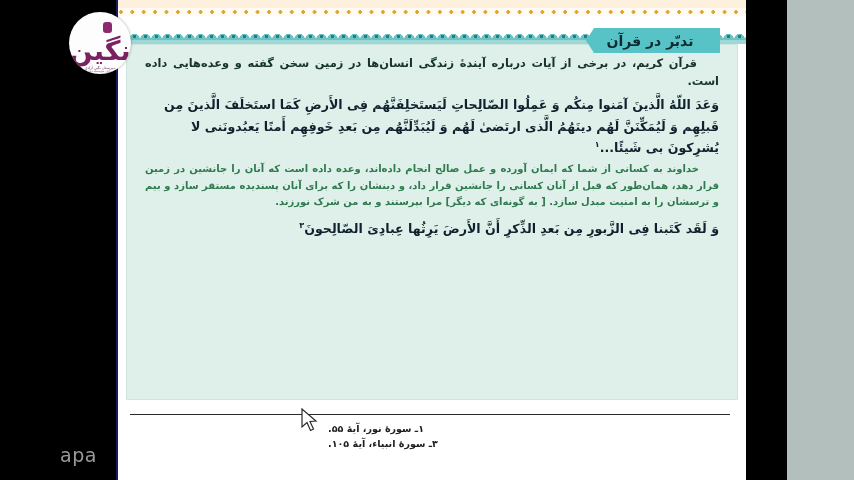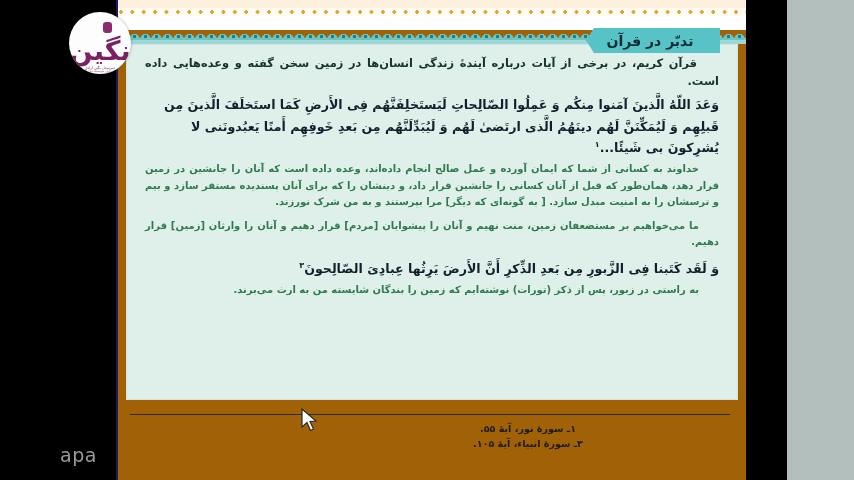--- a/index.html
+++ b/index.html
@@ -13,21 +13,21 @@
 
   
   .bar-left{position:absolute;left:0;top:0;width:118px;height:480px;background:#000;z-index:5;}
   .bar-right-black{position:absolute;left:746px;top:0;width:41px;height:480px;background:#000;z-index:5;}
   .panel-right{position:absolute;left:787px;top:0;width:67px;height:480px;background:#b2bfbc;z-index:5;}
   .edge-blue{position:absolute;left:116px;top:0;width:2px;height:480px;background:#1a1a5e;z-index:6;}
 
   
   .page{
     position:absolute;left:118px;top:0;width:628px;height:480px;
-    background:#a16207;z-index:2;overflow:hidden;
+    background:#ffffff;z-index:2;overflow:hidden;
   }
 
   
   .strip-cream{
     position:absolute;left:0;top:0;width:628px;height:9px;background:#fdf0dc;
   }
   .strip-dots{
     position:absolute;left:0;top:8px;width:628px;height:8px;background:#fffaf2;
     background-image:radial-gradient(circle at 3px 4px, #e0a32a 1.6px, rgba(224,163,42,0) 1.9px);
     background-size:11.4px 8px;
@@ -107,21 +107,21 @@
   
   .rule{
     position:absolute;left:12px;top:414px;width:600px;height:0;
     border-top:1.6px solid #2a2a2a;
   }
   .footnotes{
     position:absolute;right:18px;top:422px;width:400px;
     text-align:left;direction:rtl;
   }
   .fn{
-    color:#1d1d1d;font-size:9.6px;line-height:1.52;text-align:center;font-weight:bold;
+    color:#1d1d1d;font-size:9.6px;line-height:1.52;text-align:left;font-weight:bold;
   }
 
   
   .watermark{
     position:absolute;left:60px;top:444px;z-index:8;
     color:#9a9a9a;font-size:19px;letter-spacing:.5px;
     font-family:"DejaVu Sans","Liberation Sans",sans-serif;
   }
 
   
@@ -148,26 +148,24 @@
       <div class="content-inner">
 
         <p class="p-intro">قرآن کریم، در برخی از آیات درباره آیندهٔ زندگی انسان‌ها در زمین سخن گفته و وعده‌هایی داده است.</p>
 
         <div class="block">
           <p class="p-verse"><span>وَعَدَ اللّهُ الَّذینَ آمَنوا مِنكُم وَ عَمِلُوا الصّالِحاتِ لَیَستَخلِفَنَّهُم فِی الأَرضِ كَمَا استَخلَفَ الَّذینَ مِن قَبلِهِم وَ لَیُمَكِّنَنَّ لَهُم دینَهُمُ الَّذی ارتَضیٰ لَهُم وَ لَیُبَدِّلَنَّهُم مِن بَعدِ خَوفِهِم أَمنًا یَعبُدونَنی لا یُشرِكونَ بی شَیئًا...</span><span class="sup">۱</span></p>
           <p class="p-trans">خداوند به کسانی از شما که ایمان آورده و عمل صالح انجام داده‌اند، وعده داده است که آنان را جانشین در زمین قرار دهد، همان‌طور که قبل از آنان کسانی را جانشین قرار داد، و دینشان را که برای آنان پسندیده مستقر سازد و بیم و ترسشان را به امنیت مبدل سازد. [ به گونه‌ای که دیگر] مرا بپرستند و به من شرک نورزند.</p>
         </div>
 
         <div class="block">
-          <p class="p-trans">ما می‌خواهیم بر مستضعفان زمین، منت نهیم و آنان را پیشوایان [مردم] قرار دهیم و آنان را وارثان [زمین] قرار دهیم.</p>
         </div>
 
         <div class="block">
           <p class="p-verse"><span>وَ لَقَد كَتَبنا فِی الزَّبورِ مِن بَعدِ الذِّكرِ أَنَّ الأَرضَ یَرِثُها عِبادِیَ الصّالِحونَ</span><span class="sup">۳</span></p>
-          <p class="p-trans">به راستی در زبور، پس از ذکر (تورات) نوشته‌ایم که زمین را بندگان شایسته من به ارث می‌برند.</p>
         </div>
 
       </div>
     </div>
 
     <div class="rule"></div>
 
     <div class="footnotes">
       <div class="fn">۱ـ سورهٔ نور، آیهٔ ۵۵.</div>
       <div class="fn">۳ـ سورهٔ انبیاء، آیهٔ ۱۰۵.</div>

